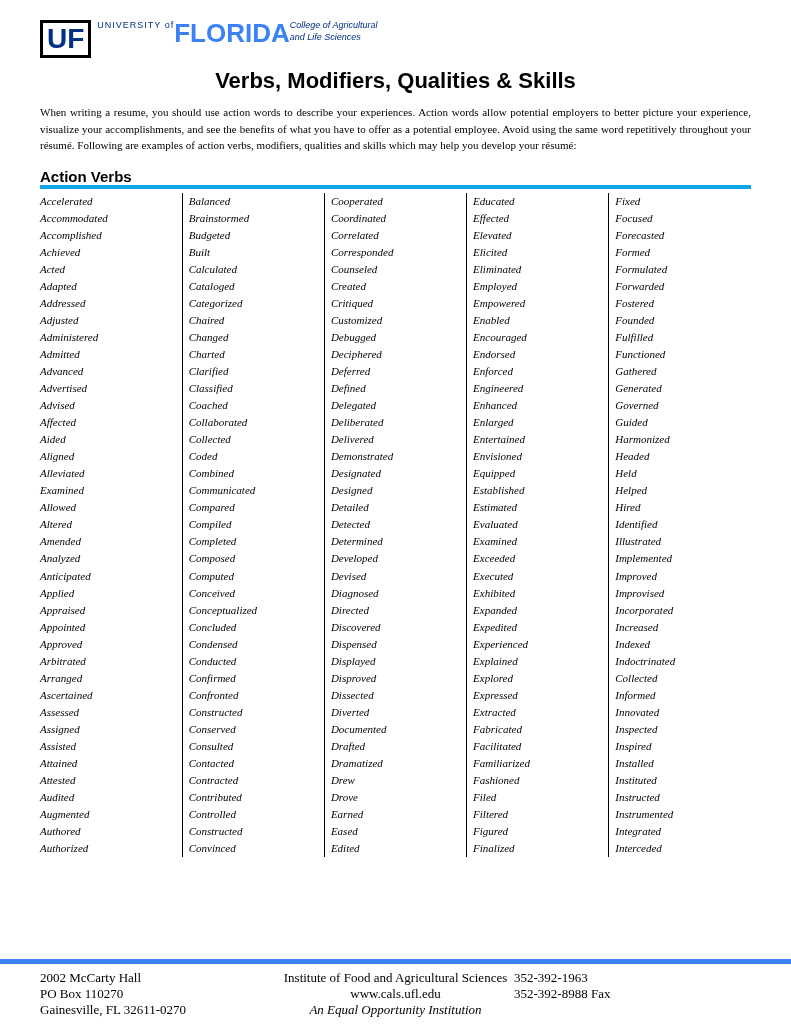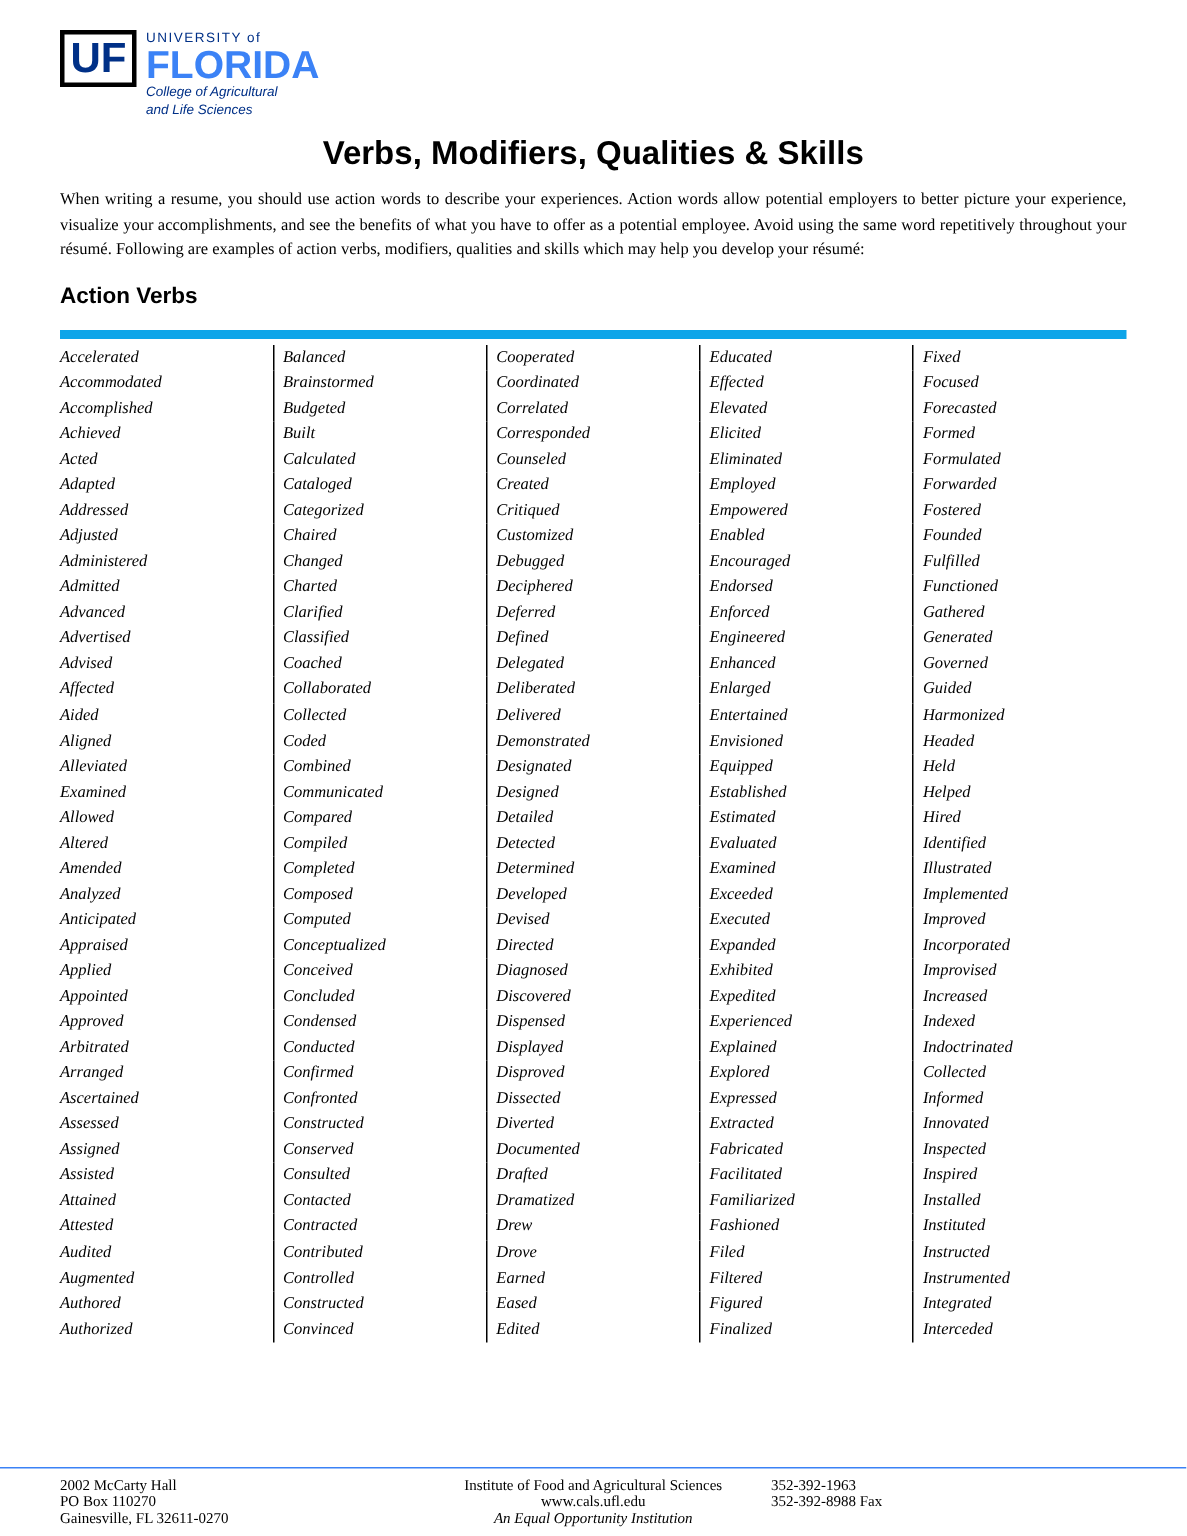--- a/index.html
+++ b/index.html
@@ -36,21 +36,21 @@
       padding: 2px 4px;
       font-size: 28px;
       font-weight: bold;
       font-family: Arial, sans-serif;
       line-height: 1;
       margin-right: 6px;
       color: #003087;
     }
     .uf-text-right {
       display: flex;
-      flex-direction: column;
+      flex-direction: row;
       justify-content: flex-start;
     }
     .uf-university {
       font-size: 9px;
       font-family: Arial, sans-serif;
       color: #003087;
       letter-spacing: 1px;
     }
     .uf-florida {
       font-size: 26px;
@@ -75,22 +75,22 @@
     }
     .intro-text {
       font-size: 11px;
       line-height: 1.5;
       margin-bottom: 14px;
       text-align: justify;
     }
     .section-title {
       font-size: 15px;
       font-weight: bold;
-      border-bottom: 6px solid #0ea5e9;
-      padding-bottom: 14px;
+      border-bottom: 4px solid #0ea5e9;
+      padding-bottom: 0;
       margin-bottom: 4px;
       font-family: Arial, sans-serif;
     }
     .verbs-table {
       width: 100%;
       border-collapse: collapse;
       font-size: 11px;
       line-height: 1.55;
       font-style: italic;
     }
@@ -104,26 +104,26 @@
       padding-left: 0;
     }
     .verbs-table td:last-child {
       border-right: none;
     }
     .footer {
       position: absolute;
       bottom: 0;
       left: 0;
       right: 0;
-      border-top: 1px solid #3b82f6;
+      border-top: 5px solid #3b82f6;
       padding: 6px 40px;
       display: flex;
       justify-content: space-between;
       align-items: flex-start;
-      font-size: 10px;
+      font-size: 13px;
     }
     .footer-left { flex: 1; }
     .footer-center { flex: 1; text-align: center; }
     .footer-right { flex: 1; }
   </style>
 </head>
 <body>
 
 <div class="page">
   <div class="header">
@@ -307,32 +307,32 @@
           <td>Implemented</td>
         </tr>
         <tr>
           <td>Anticipated</td>
           <td>Computed</td>
           <td>Devised</td>
           <td>Executed</td>
           <td>Improved</td>
         </tr>
         <tr>
+          <td>Applied</td>
+          <td>Conceived</td>
+          <td>Diagnosed</td>
+          <td>Exhibited</td>
+          <td>Improvised</td>
+        </tr>
+        <tr>
           <td>Appraised</td>
           <td>Conceptualized</td>
           <td>Directed</td>
           <td>Expanded</td>
           <td>Incorporated</td>
-        </tr>
-        <tr>
-          <td>Applied</td>
-          <td>Conceived</td>
-          <td>Diagnosed</td>
-          <td>Exhibited</td>
-          <td>Improvised</td>
         </tr>
         <tr>
           <td>Appointed</td>
           <td>Concluded</td>
           <td>Discovered</td>
           <td>Expedited</td>
           <td>Increased</td>
         </tr>
         <tr>
           <td>Approved</td>

